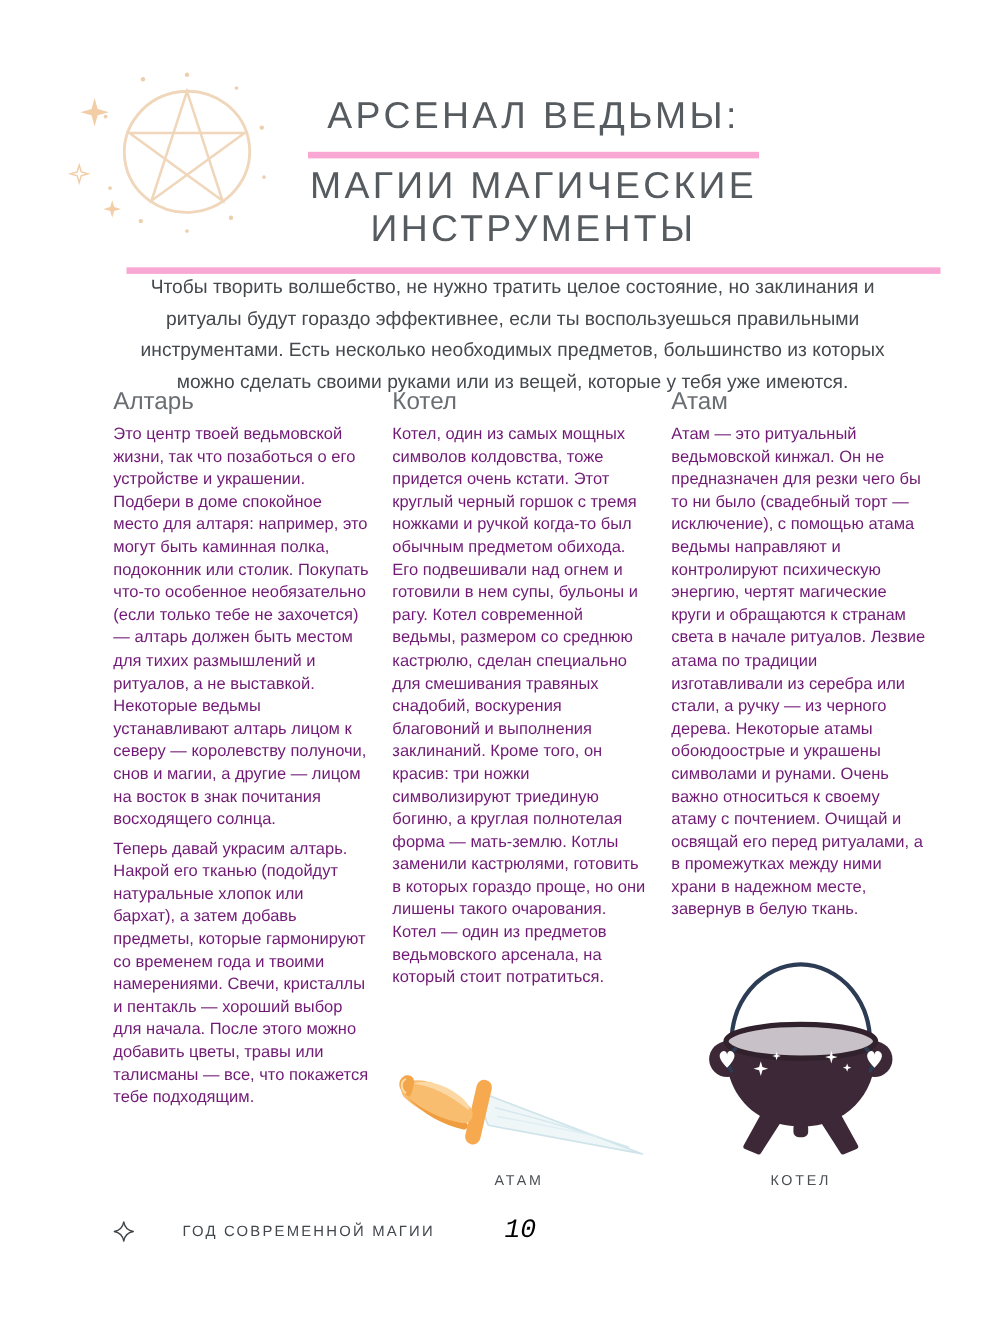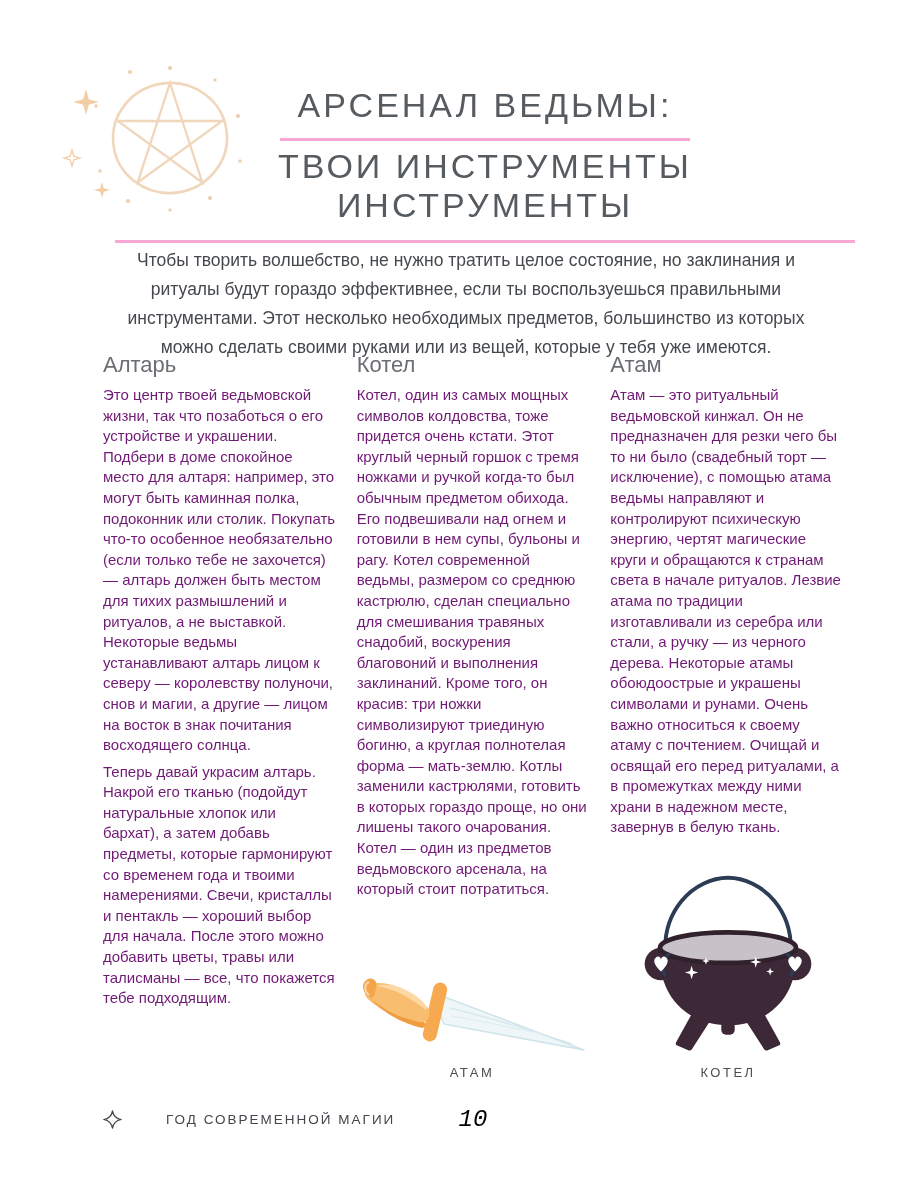--- a/index.html
+++ b/index.html
@@ -16,21 +16,21 @@
   .decor-pentacle{position:absolute;left:58px;top:64px;width:188px;height:155px;}
 
   
   .title-block{
     position:absolute;left:115px;top:86px;width:740px;
     text-align:center;color:#565b60;
   }
   .title-line{
     display:inline-block;
     font-size:34px;letter-spacing:3px;font-weight:400;
-    border-bottom:3px solid #f9a8d4;
+    border-bottom:6px solid #f9a8d4;
     padding:0 18px 13px 18px;
   }
   .title-line2{margin-top:6px;padding-bottom:15px;}
 
   
   .intro{
     position:absolute;left:106px;top:228px;width:720px;
     font-size:17.5px;line-height:29px;text-align:center;color:#45494e;
   }
 
@@ -100,24 +100,24 @@
       <g fill="#f2cda6">
         <path d="M28,25 L30.8,35.2 L41,38 L30.8,40.8 L28,51 L25.2,40.8 L15,38 L25.2,35.2 Z"></path>
         <path d="M44,118 L45.8,124.2 L52,126 L45.8,127.8 L44,134 L42.2,127.8 L36,126 L42.2,124.2 Z"></path>
       </g>
       <path d="M14,86 L15.8,92.2 L22,94 L15.8,95.8 L14,102 L12.2,95.8 L6,94 L12.2,92.2 Z" fill="none" stroke="#f2cda6" stroke-width="1.3"></path>
     </svg>
   </div>
 
   <div class="title-block">
     <div><span class="title-line">АРСЕНАЛ ВЕДЬМЫ:</span></div>
-    <div><span class="title-line title-line2">ТВОИ ИНСТРУМЕНТЫ ИНСТРУМЕНТЫ</span></div>
+    <div><span class="title-line title-line2">МАГИИ МАГИЧЕСКИЕ ИНСТРУМЕНТЫ</span></div>
   </div>
 
-  <p class="intro">Чтобы творить волшебство, не нужно тратить целое состояние, но заклинания и ритуалы будут гораздо эффективнее, если ты воспользуешься правильными инструментами. Этот несколько необходимых предметов, большинство из которых можно сделать своими руками или из вещей, которые у тебя уже имеются.</p>
+  <p class="intro">Чтобы творить волшебство, не нужно тратить целое состояние, но заклинания и ритуалы будут гораздо эффективнее, если ты воспользуешься правильными инструментами. Есть несколько необходимых предметов, большинство из которых можно сделать своими руками или из вещей, которые у тебя уже имеются.</p>
 
   <div class="columns">
     <div class="col">
       <h2>Алтарь</h2>
       <p>Это центр твоей ведьмовской жизни, так что позаботься о его устройстве и украшении. Подбери в доме спокойное место для алтаря: например, это могут быть каминная полка, подоконник или столик. Покупать что-то особенное необязательно (если только тебе не захочется) — алтарь должен быть местом для тихих размышлений и ритуалов, а не выставкой. Некоторые ведьмы устанавливают алтарь лицом к северу — королевству полуночи, снов и магии, а другие — лицом на восток в знак почитания восходящего солнца.</p>
       <p>Теперь давай украсим алтарь. Накрой его тканью (подойдут натуральные хлопок или бархат), а затем добавь предметы, которые гармонируют со временем года и твоими намерениями. Свечи, кристаллы и пентакль — хороший выбор для начала. После этого можно добавить цветы, травы или талисманы — все, что покажется тебе подходящим.</p>
     </div>
     <div class="col">
       <h2>Котел</h2>
       <p>Котел, один из самых мощных символов колдовства, тоже придется очень кстати. Этот круглый черный горшок с тремя ножками и ручкой когда-то был обычным предметом обихода. Его подвешивали над огнем и готовили в нем супы, бульоны и рагу. Котел современной ведьмы, размером со среднюю кастрюлю, сделан специально для смешивания травяных снадобий, воскурения благовоний и выполнения заклинаний. Кроме того, он красив: три ножки символизируют триединую богиню, а круглая полнотелая форма — мать-землю. Котлы заменили кастрюлями, готовить в которых гораздо проще, но они лишены такого очарования. Котел — один из предметов ведьмовского арсенала, на который стоит потратиться.</p>

